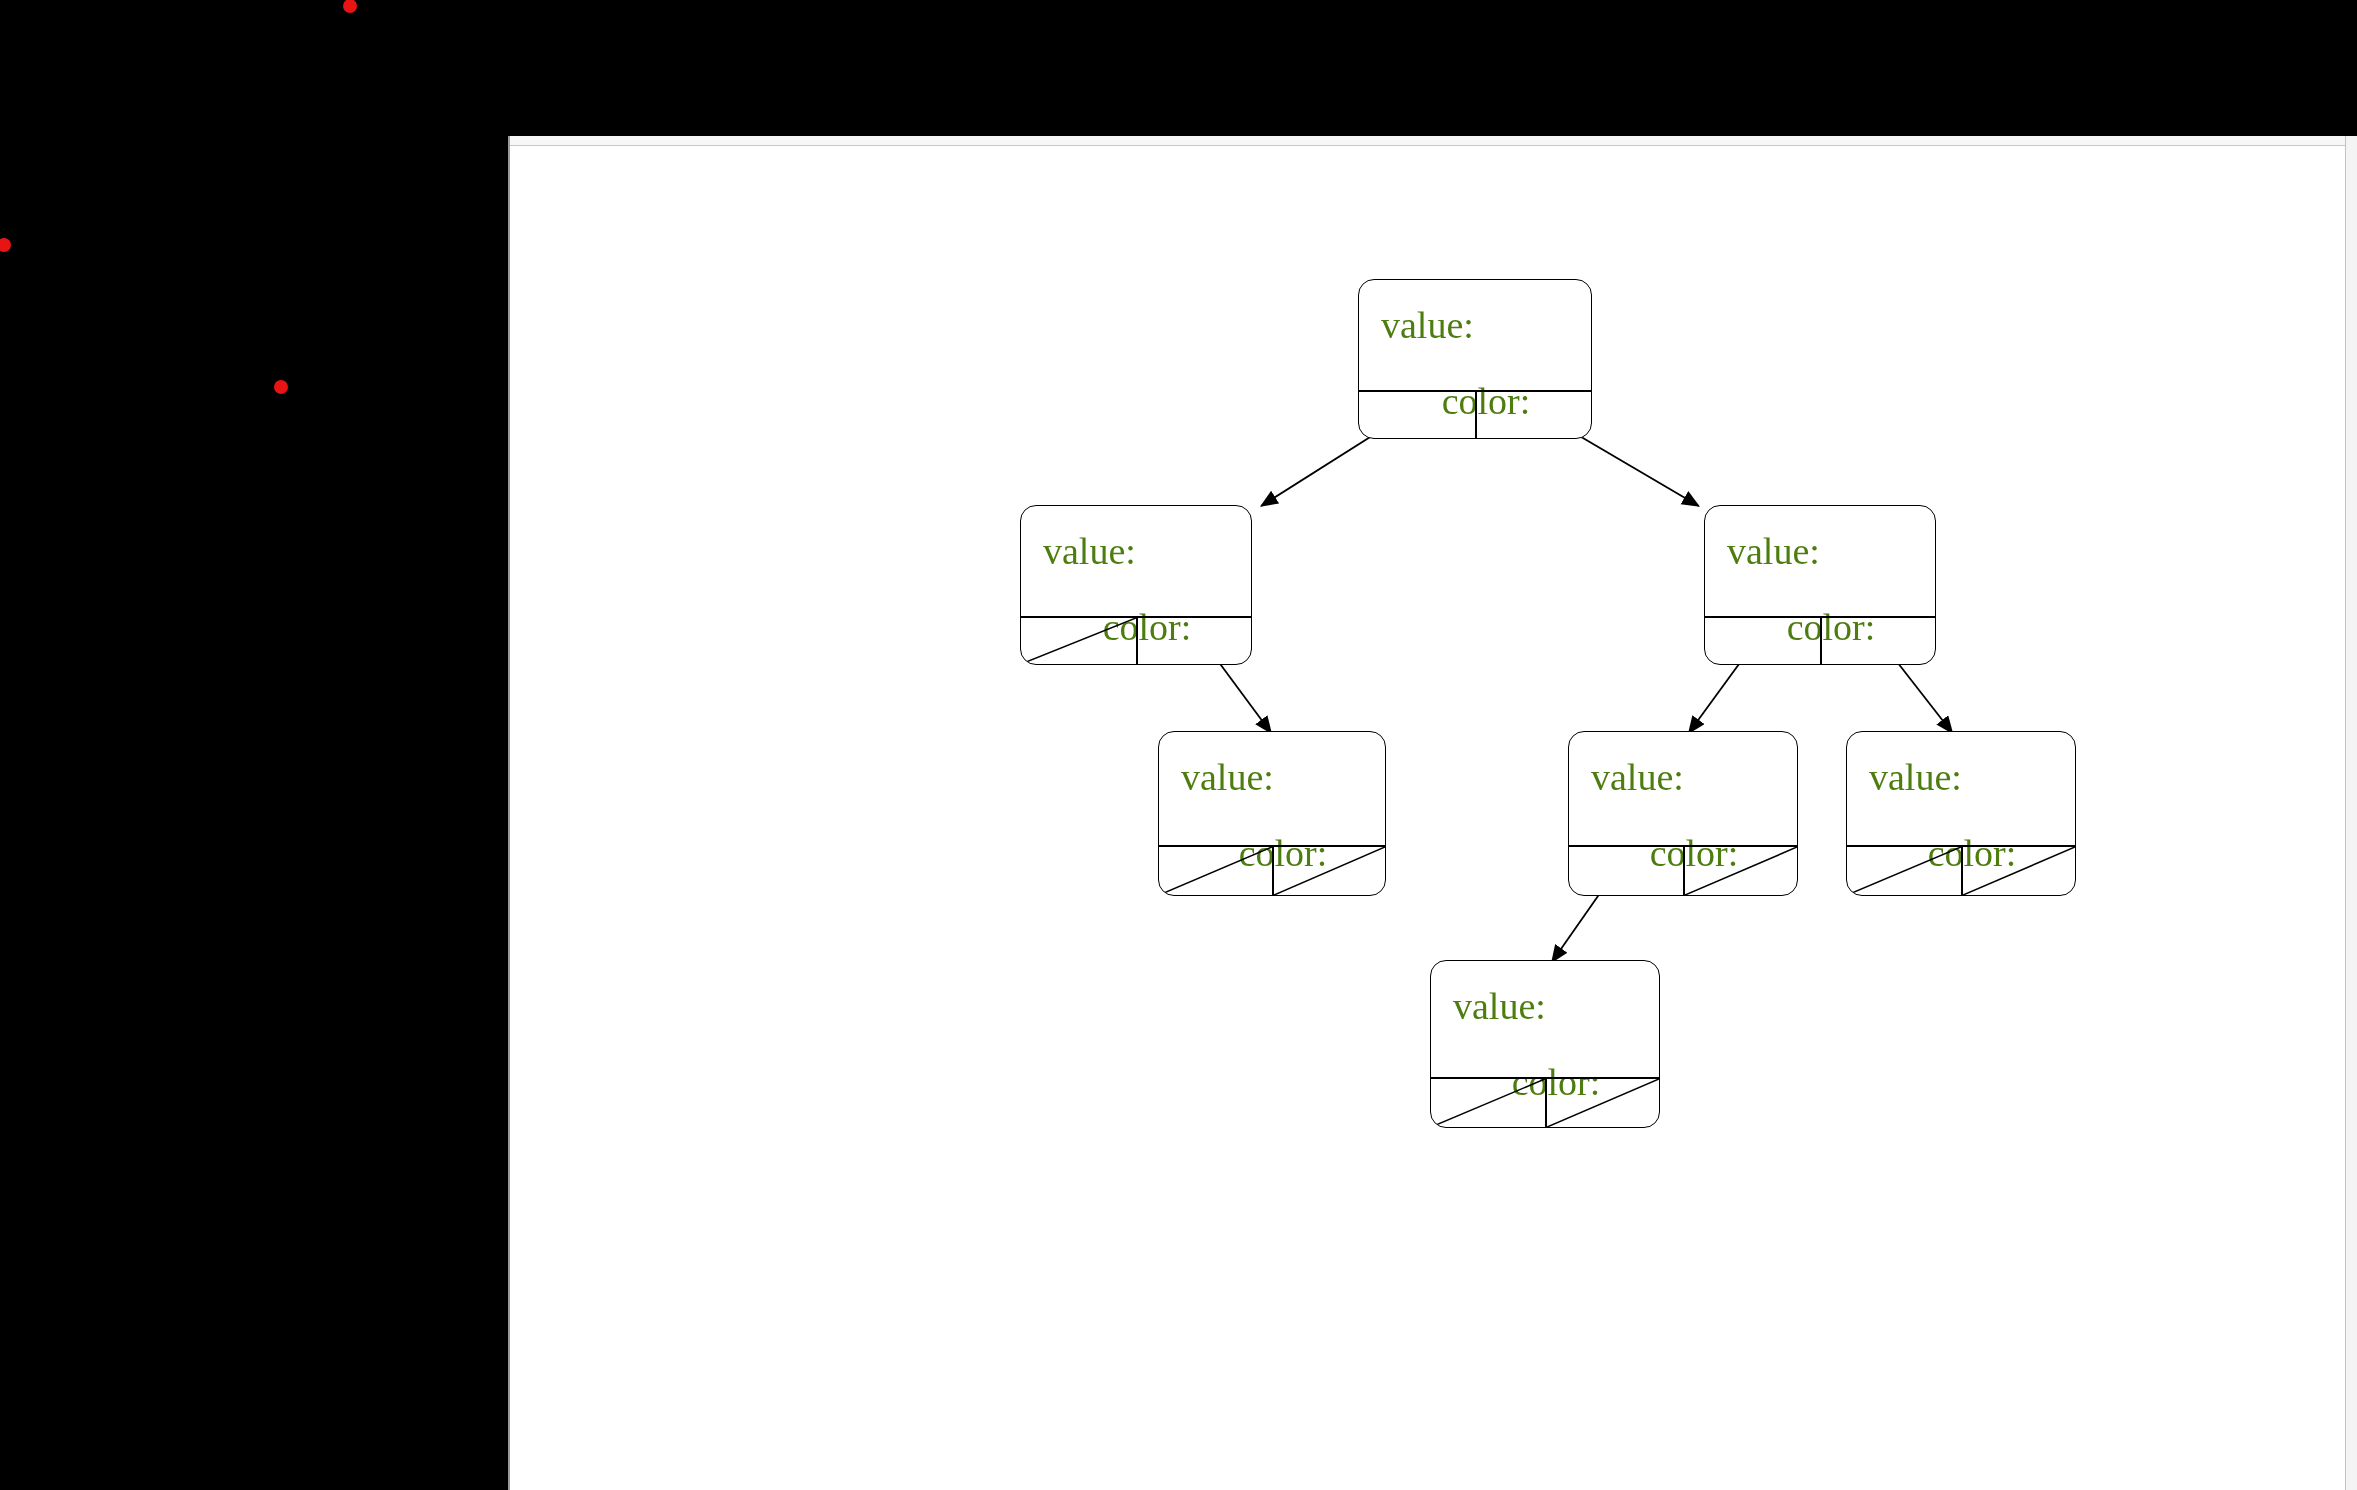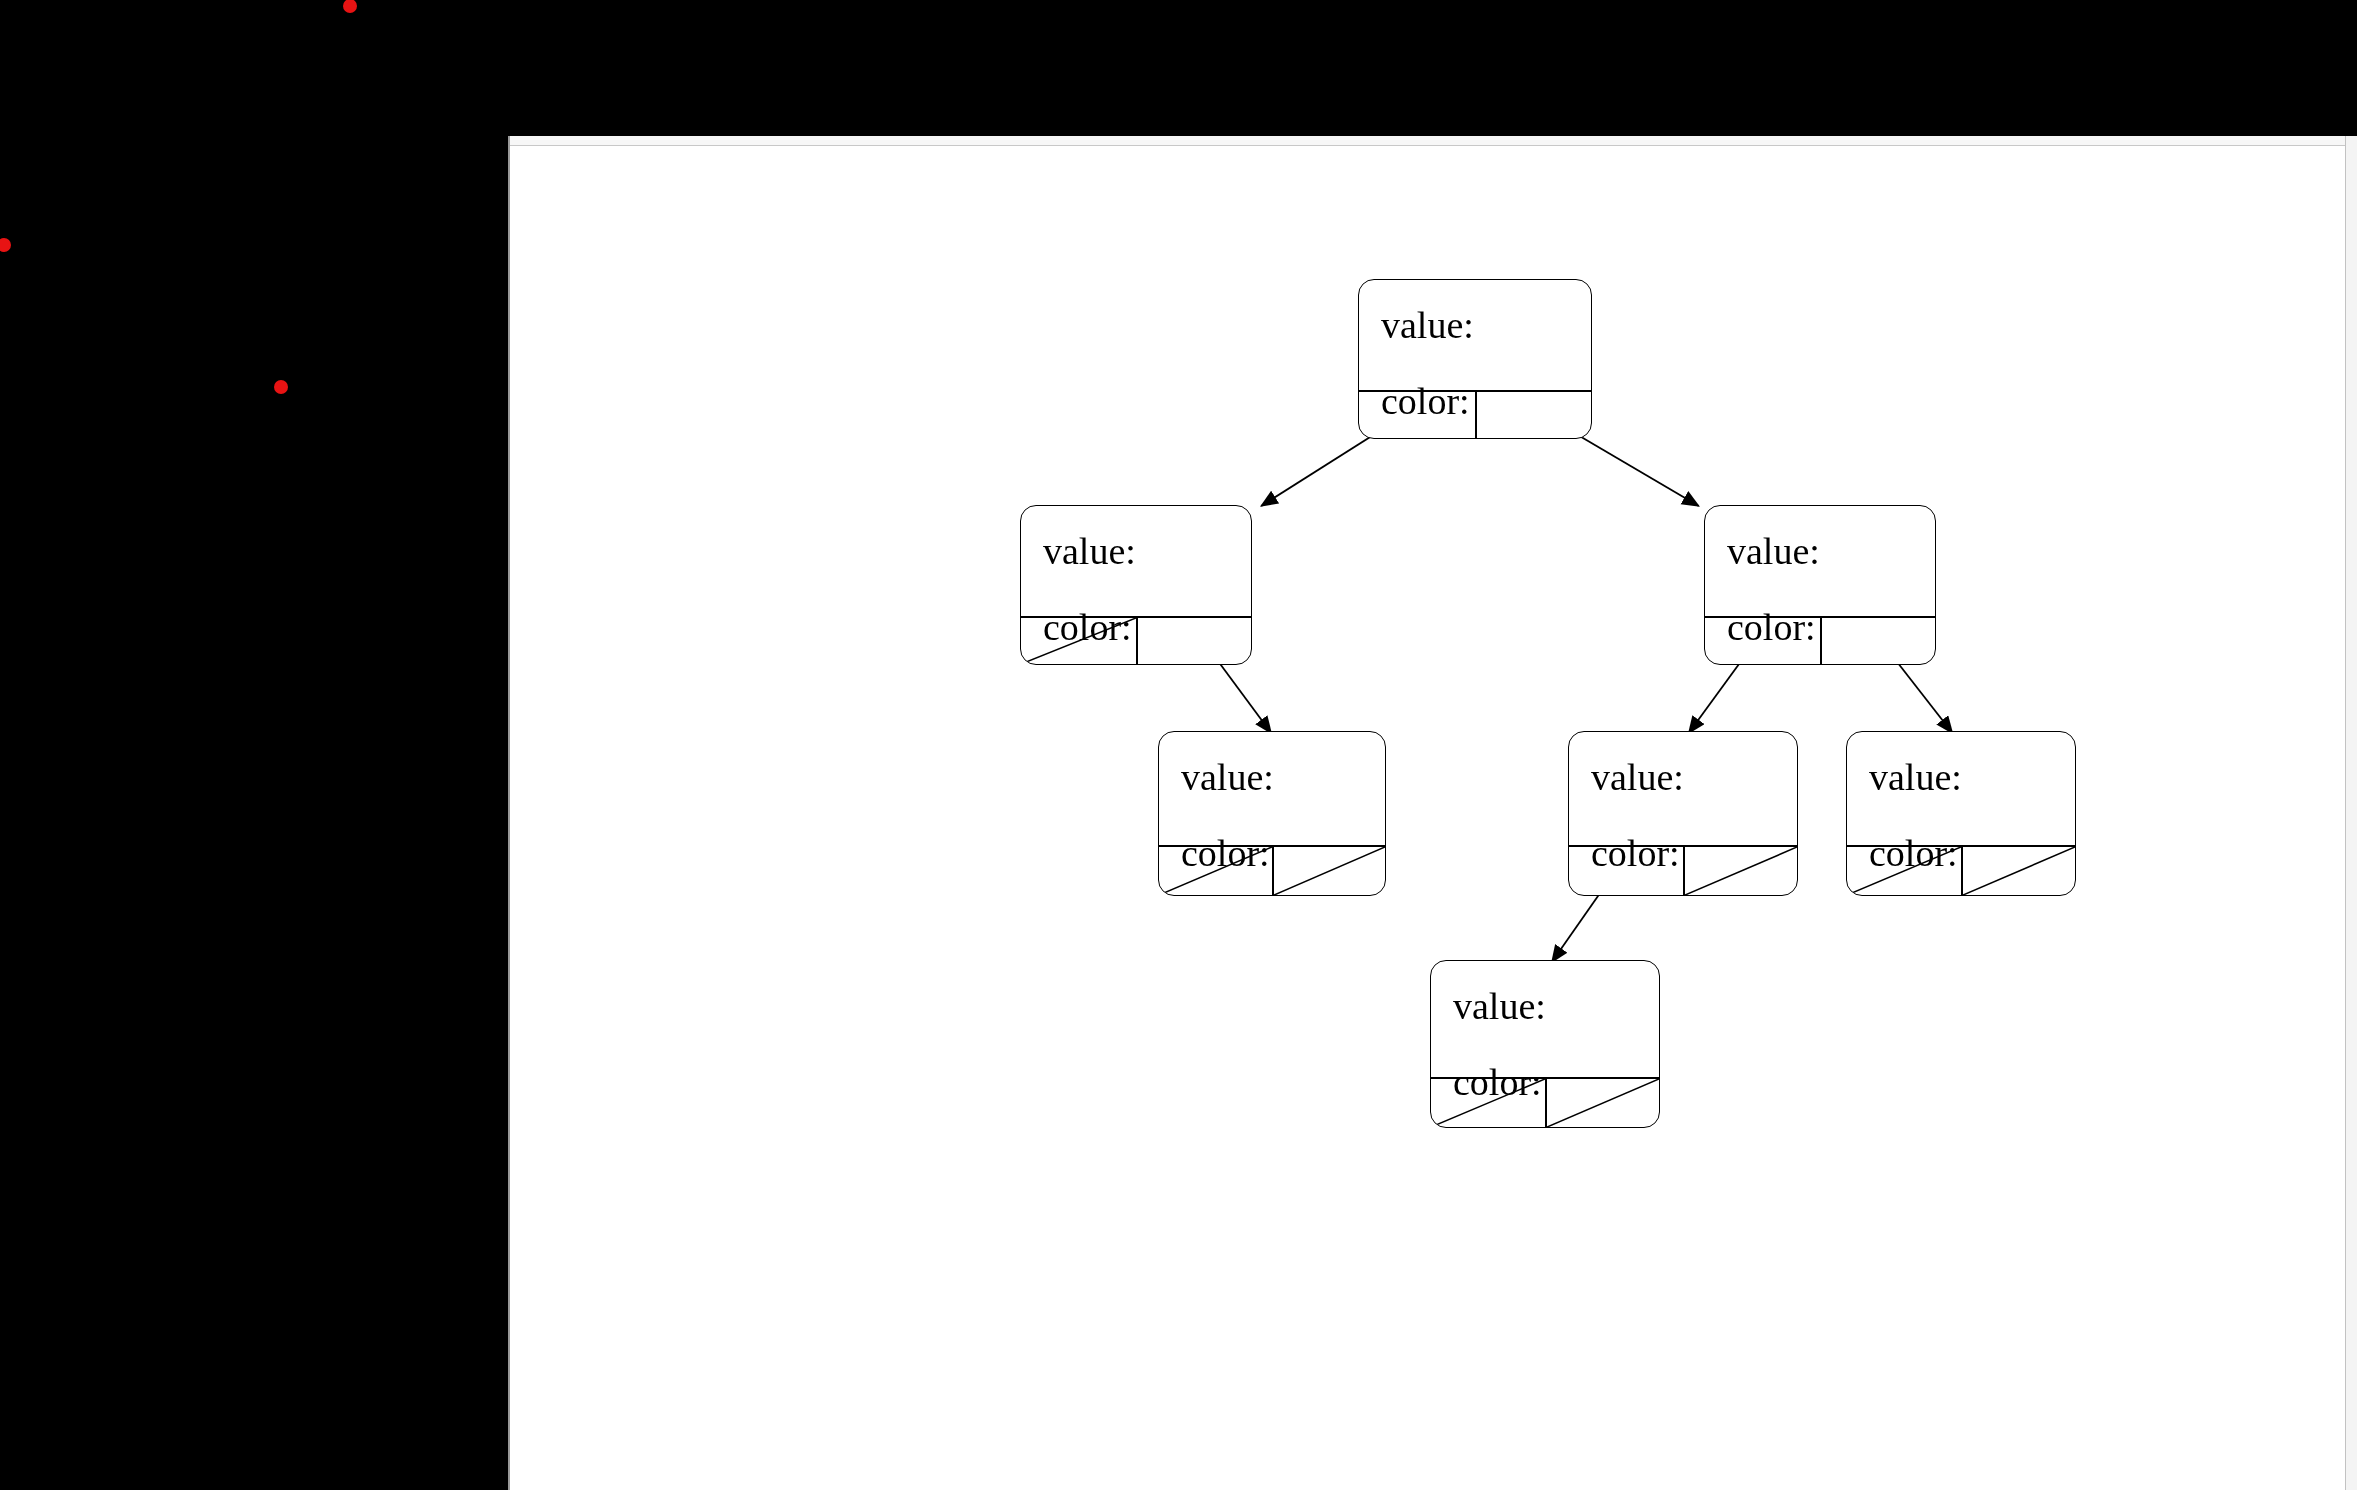--- a/index.html
+++ b/index.html
@@ -79,25 +79,26 @@
     position: absolute;
     left: 0;
     top: 0;
     right: 0;
     padding: 26px 0 0 22px;
     box-sizing: border-box;
   }
   .node-field {
     font-size: 38px;
     line-height: 1.0;
-    color: #000000;
+    color: #4d7c0f;
     white-space: nowrap;
   }
   .node-field.field-color {
     margin-top: 38px;
+    text-align: center;
   }
   .node-ptr-row {
     position: absolute;
     left: 0;
     right: 0;
     bottom: 0;
     display: flex;
     border-top: 2.2px solid #000000;
     box-sizing: border-box;
   }

